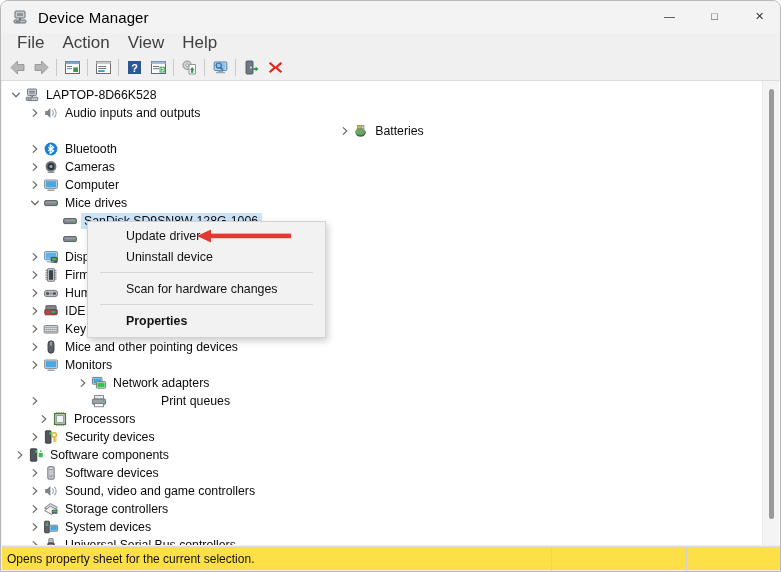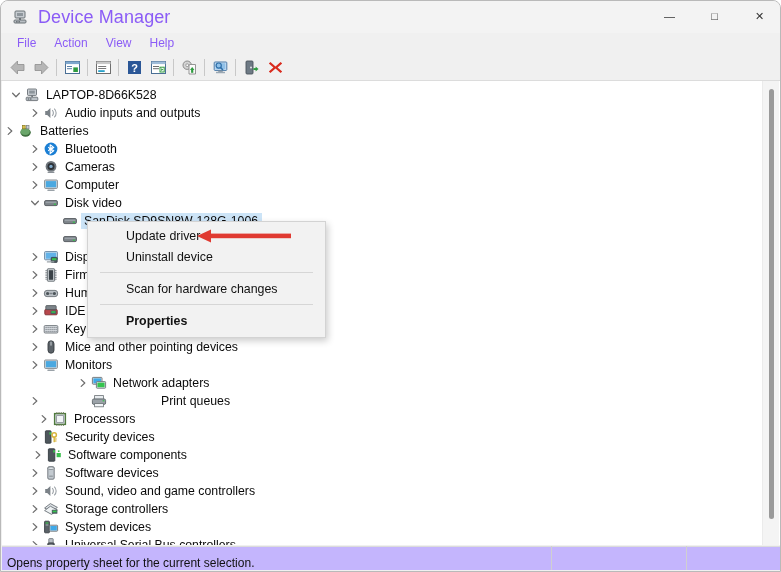--- a/index.html
+++ b/index.html
@@ -22,40 +22,40 @@
   
   #titlebar {
     position: absolute; left: 0; top: 0;
     width: 781px; height: 32px;
     background: #f3f3f3;
     display: flex; align-items: center;
   }
   #title-left { display: flex; align-items: center; padding-left: 11px; }
   #app-icon { width: 16px; height: 16px; position: relative; margin-right: 10px; }
   #title-text {
-    font-size: 18px; color: #8b5cf6; letter-spacing: .1px;
+    font-size: 15px; color: #000000; letter-spacing: .1px;
   }
   .caption-btns { position: absolute; right: 0; top: 0; display: flex; }
   .cap-btn {
     width: 45px; height: 31px;
     display: flex; align-items: center; justify-content: center;
     font-size: 11px; color: #333;
   }
   .cap-glyph { display: block; line-height: 1; }
 
   
   #menubar {
     position: absolute; left: 0; top: 32px;
     width: 781px; height: 21px;
     background: #f0f0f0;
     display: flex; align-items: center;
     padding-left: 7px;
   }
   .menu-item {
-    font-size: 12px; color: #8b5cf6;
+    font-size: 17px; color: #404040;
     padding: 2px 9px 3px 9px;
   }
 
   
   #toolbar {
     position: absolute; left: 0; top: 53px;
     width: 781px; height: 27px;
     background: #f0f0f0;
     display: flex; align-items: center;
     padding-left: 4px;
@@ -118,23 +118,23 @@
   #vthumb {
     position: absolute; left: 6px; top: 8px;
     width: 5px; height: 430px;
     background: #9a9a9a; border-radius: 3px;
   }
 
   
   #statusbar {
     position: absolute; left: 1px; bottom: 1px;
     width: 779px; height: 24px;
-    background: #c4b5fd;
+    background: #fde047;
     border-top: 1px solid #dcdcdc;
-    display: flex; align-items: flex-end;
+    display: flex; align-items: center;
   }
   #status-text {
     font-size: 12px; color: #111;
     padding-left: 5px; flex: 0 0 549px;
   }
   .status-pane {
     height: 24px; border-left: 1px solid #d0d0d0;
   }
   #status-pane-1 { flex: 0 0 135px; }
   #status-pane-2 { flex: 1 1 auto; }
@@ -317,21 +317,21 @@
               <path d="M3.2 1.6 L6.8 5 L3.2 8.4" fill="none" stroke="#6e6e6e" stroke-width="1.25" stroke-linecap="round" stroke-linejoin="round"></path>
             </svg>
           </span>
           <span class="ico"><svg width="16" height="16" viewBox="0 0 16 16">
               <path d="M7.4 3 L4.2 6 L2.2 6 L2.2 10 L4.2 10 L7.4 13 Z" fill="#7b8288"></path>
               <path d="M9.2 5.2 C10.8 6.6 10.8 9.4 9.2 10.8" fill="none" stroke="#9aa0a6" stroke-width="1.1"></path>
               <path d="M11.2 3.6 C13.8 5.8 13.8 10.2 11.2 12.4" fill="none" stroke="#9aa0a6" stroke-width="1.1"></path>
             </svg></span>
           <span class="label-box">Audio inputs and outputs</span>
         </div>
-        <div class="row" style="">
+        <div class="row" style=" justify-content: center;">
           <span class="chev">
             <svg width="10" height="10" viewBox="0 0 10 10">
               <path d="M3.2 1.6 L6.8 5 L3.2 8.4" fill="none" stroke="#6e6e6e" stroke-width="1.25" stroke-linecap="round" stroke-linejoin="round"></path>
             </svg>
           </span>
           <span class="ico"><svg width="16" height="16" viewBox="0 0 16 16">
               <ellipse cx="7.6" cy="9.6" rx="5.2" ry="4.2" fill="#3f6f3f"></ellipse>
               <ellipse cx="7.2" cy="8.6" rx="4.6" ry="3.4" fill="#6aa66a"></ellipse>
               <rect x="4.6" y="2.4" width="2.6" height="3.4" fill="#d9c24a" stroke="#8a7a20" stroke-width=".7"></rect>
               <rect x="8.4" y="2.4" width="2.6" height="3.4" fill="#c9cfd4" stroke="#7a8084" stroke-width=".7"></rect>
@@ -383,21 +383,21 @@
           <span class="chev">
             <svg width="10" height="10" viewBox="0 0 10 10">
               <path d="M1.6 3.2 L5 6.8 L8.4 3.2" fill="none" stroke="#6e6e6e" stroke-width="1.25" stroke-linecap="round" stroke-linejoin="round"></path>
             </svg>
           </span>
           <span class="ico"><svg width="16" height="16" viewBox="0 0 16 16">
               <rect x="1.6" y="5.6" width="12.8" height="5" rx="1.2" fill="#7d848a" stroke="#4f5559" stroke-width=".9"></rect>
               <rect x="2.6" y="6.6" width="10.8" height="1.5" fill="#9aa1a7"></rect>
               <rect x="10.8" y="8.6" width="2.2" height="1.2" fill="#33c14a"></rect>
             </svg></span>
-          <span class="label-box">Disk video</span>
+          <span class="label-box">Mice drives</span>
         </div>
         <div class="row selected" style="padding-left: 44px;">
           <span class="chev"></span>
           <span class="ico"><svg width="16" height="16" viewBox="0 0 16 16">
               <rect x="1.6" y="5.6" width="12.8" height="5" rx="1.2" fill="#7d848a" stroke="#4f5559" stroke-width=".9"></rect>
               <rect x="2.6" y="6.6" width="10.8" height="1.5" fill="#9aa1a7"></rect>
               <rect x="10.8" y="8.6" width="2.2" height="1.2" fill="#33c14a"></rect>
             </svg></span>
           <span class="label-box">SanDisk SD9SN8W-128G-1006</span>
         </div>
@@ -588,21 +588,21 @@
           <span class="ico"><svg width="16" height="16" viewBox="0 0 16 16">
               <rect x="2.4" y="1.8" width="5.6" height="12.4" rx=".7" fill="#4e565c" stroke="#333a40" stroke-width=".9"></rect>
               <rect x="6.4" y="3.2" width="1.8" height="2.4" fill="#3ac04e"></rect>
               <circle cx="11.2" cy="6" r="2.2" fill="none" stroke="#d8b43a" stroke-width="1.5"></circle>
               <rect x="10.5" y="7.6" width="1.4" height="5.6" fill="#d8b43a"></rect>
               <rect x="11.9" y="9.4" width="1.8" height="1.2" fill="#d8b43a"></rect>
               <rect x="11.9" y="11.4" width="1.6" height="1.2" fill="#d8b43a"></rect>
             </svg></span>
           <span class="label-box">Security devices</span>
         </div>
-        <div class="row" style="padding-left: 28px;">
+        <div class="row" style="padding-left: 10px;">
           <span class="chev">
             <svg width="10" height="10" viewBox="0 0 10 10">
               <path d="M3.2 1.6 L6.8 5 L3.2 8.4" fill="none" stroke="#6e6e6e" stroke-width="1.25" stroke-linecap="round" stroke-linejoin="round"></path>
             </svg>
           </span>
           <span class="ico"><svg width="16" height="16" viewBox="0 0 16 16">
               <rect x="2.4" y="1.8" width="6.4" height="12.4" rx=".7" fill="#4e565c" stroke="#333a40" stroke-width=".9"></rect>
               <rect x="7.2" y="3.2" width="1.8" height="2.4" fill="#3ac04e"></rect>
               <rect x="10.6" y="6" width="4.2" height="4.2" fill="#3ac04e"></rect>
               <rect x="11.9" y="3.4" width="1.6" height="1.6" fill="#3ac04e"></rect>

